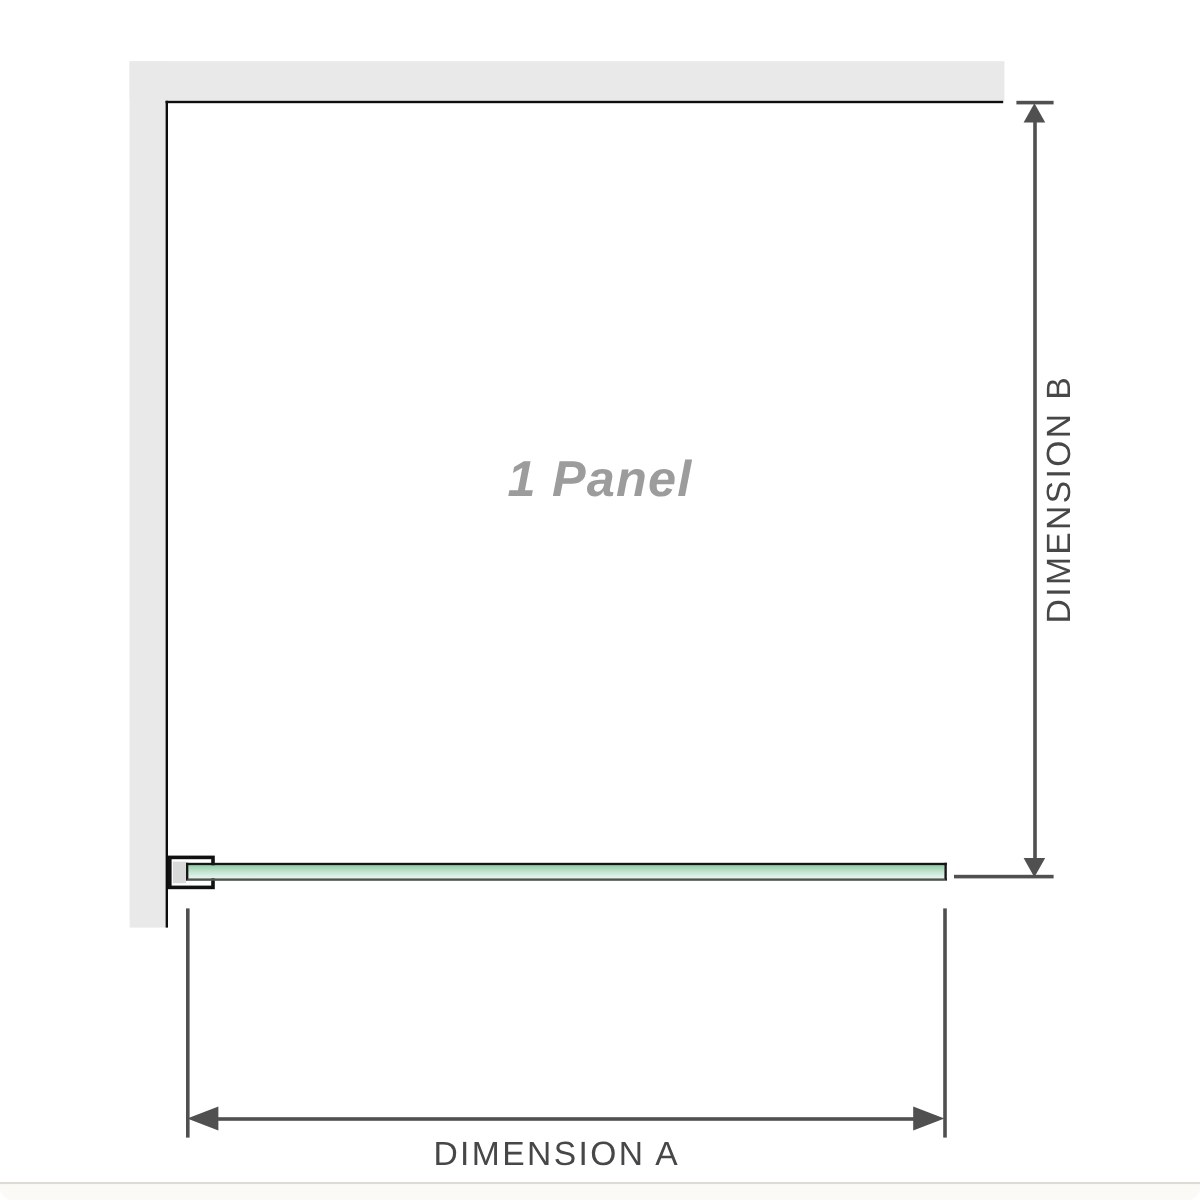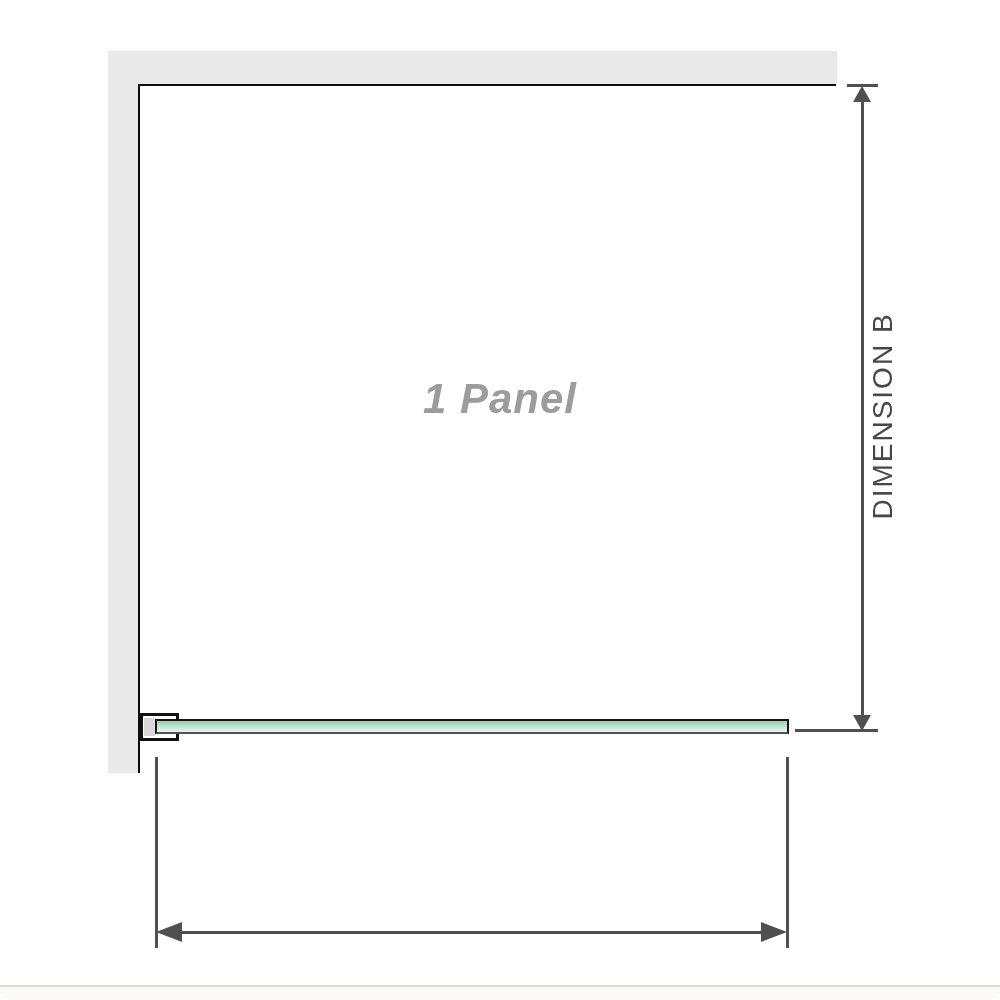--- a/index.html
+++ b/index.html
@@ -147,17 +147,18 @@
   <div class="abs dimb-line"></div>
   <div class="abs arrow arrow-up"></div>
   <div class="abs arrow arrow-down"></div>
   <div class="abs dimb-label">DIMENSION B</div>
 
   <div class="abs dima-ext-left"></div>
   <div class="abs dima-ext-right"></div>
   <div class="abs dima-line"></div>
   <div class="abs arrow arrow-left"></div>
   <div class="abs arrow arrow-right"></div>
+  <div class="abs dima-label">DIMENSION A</div>
 
   <div class="abs page-divider"></div>
   <div class="abs page-below"></div>
 
 </div>
 
 </body></html>

